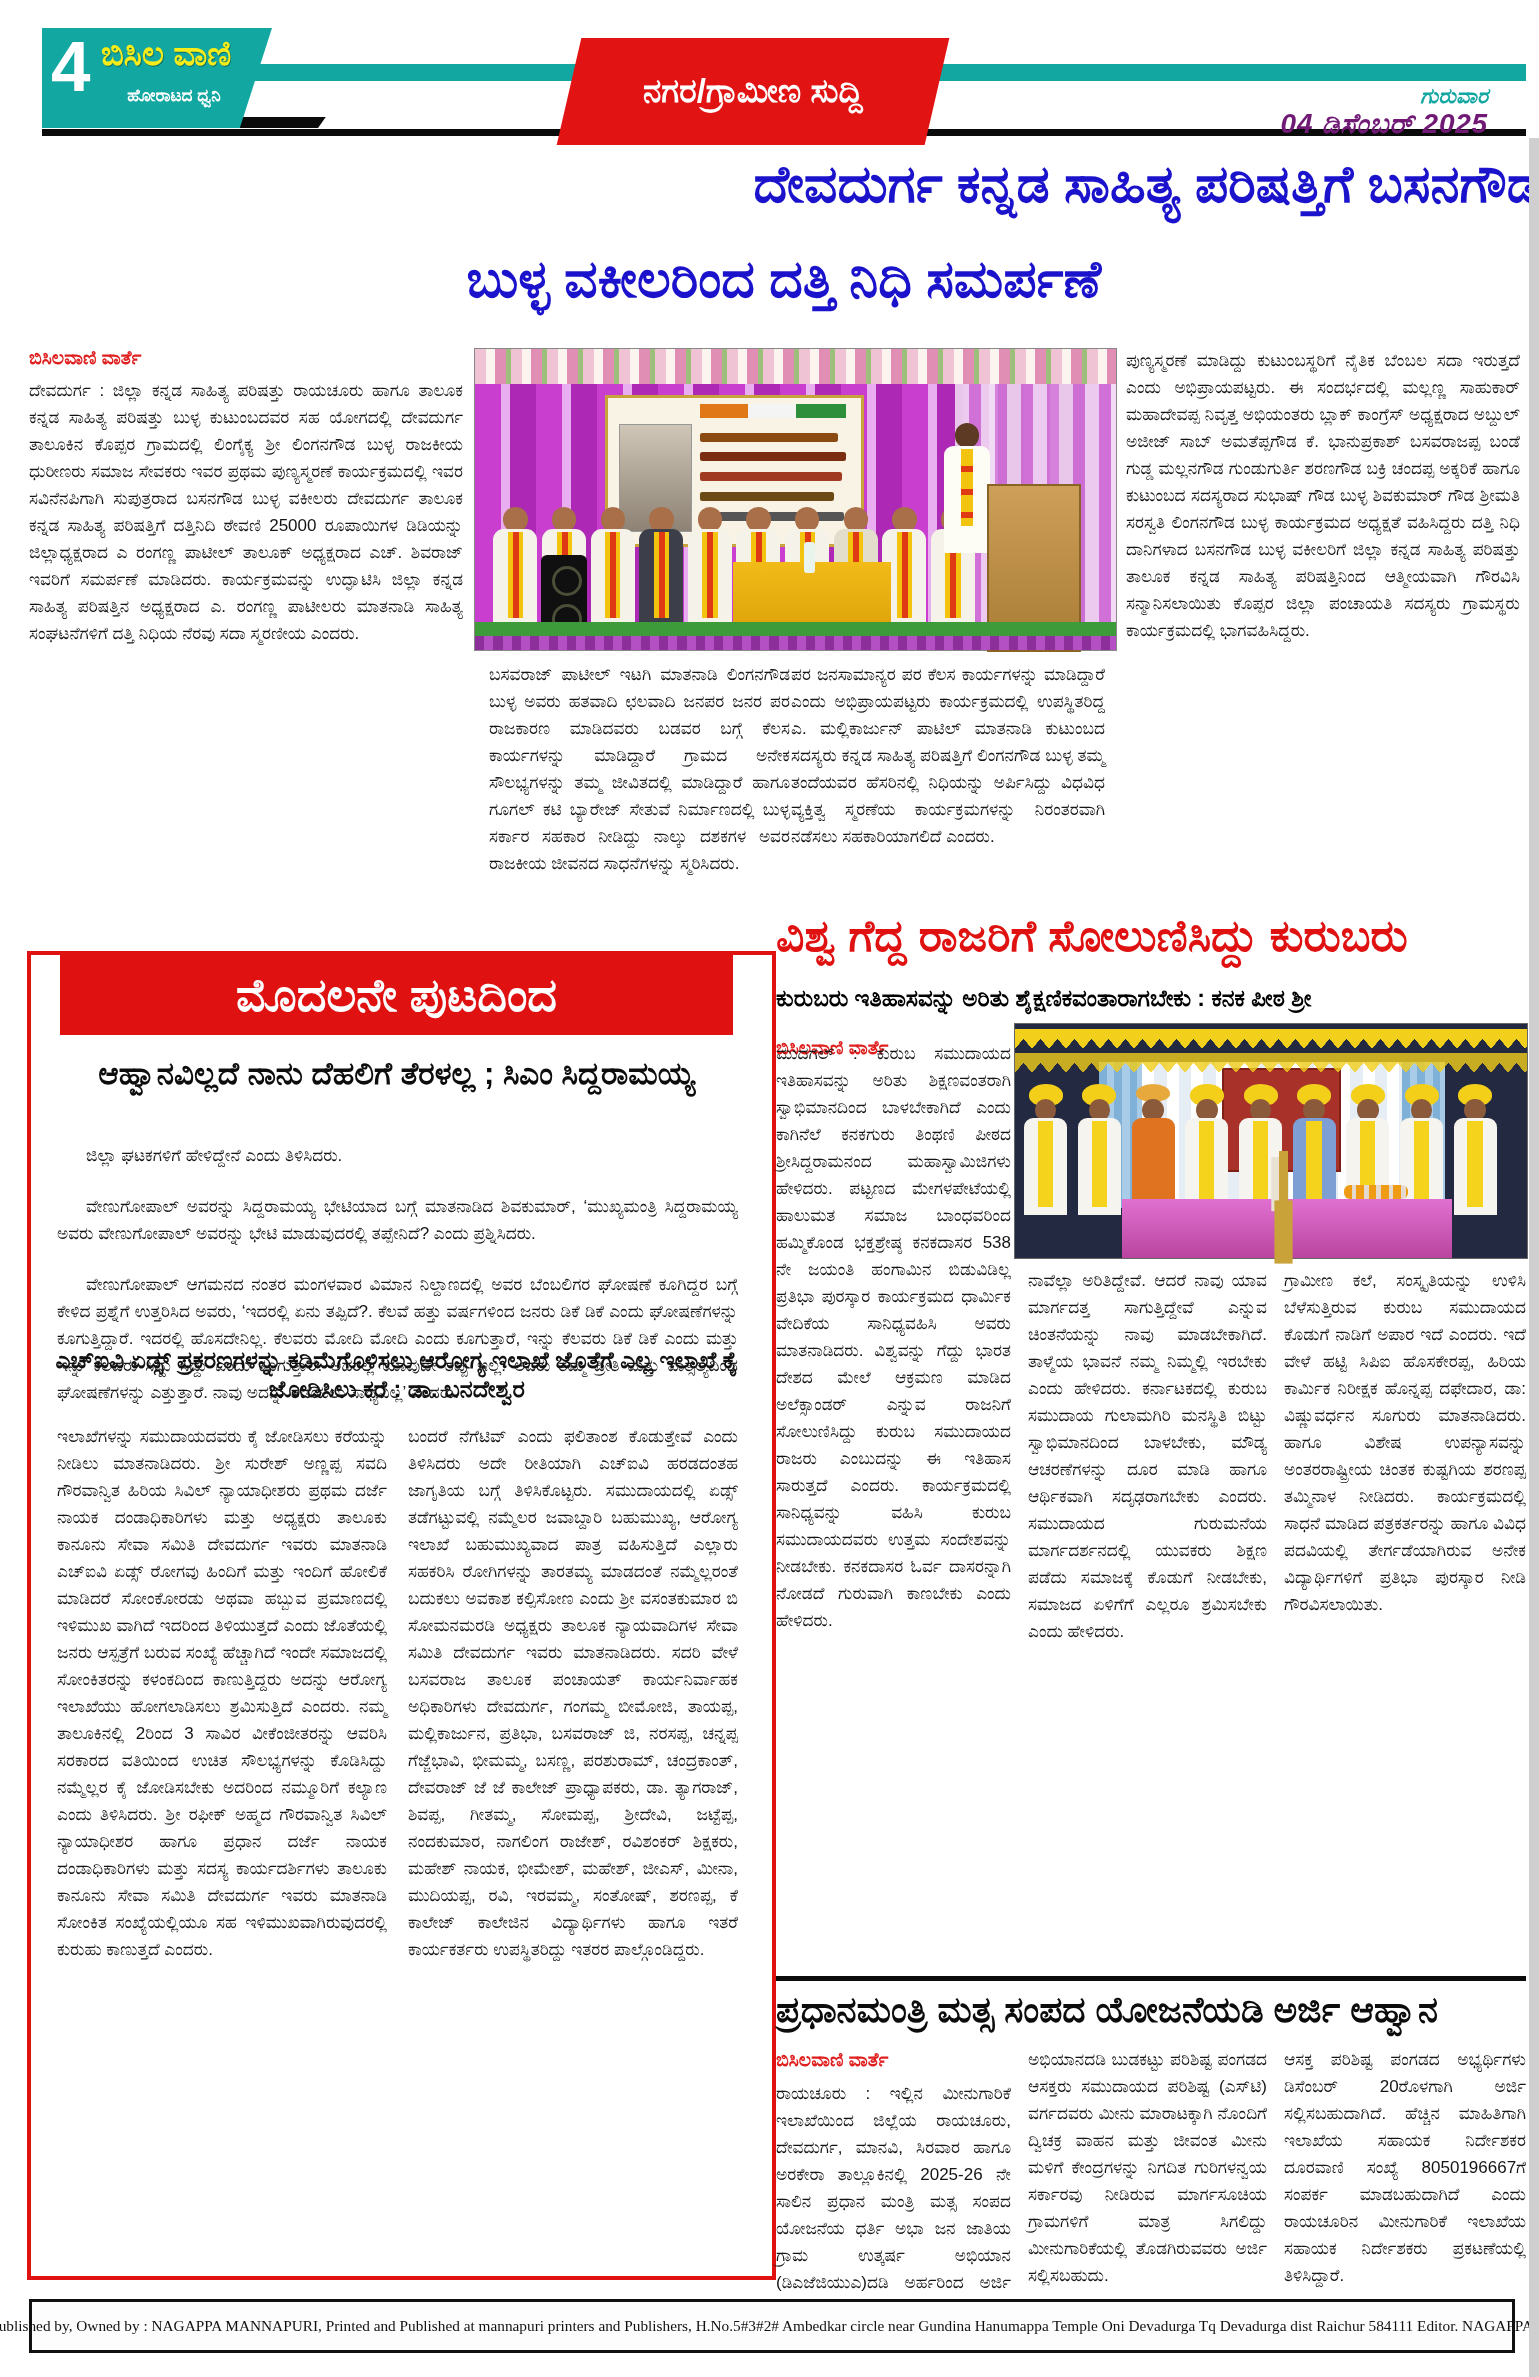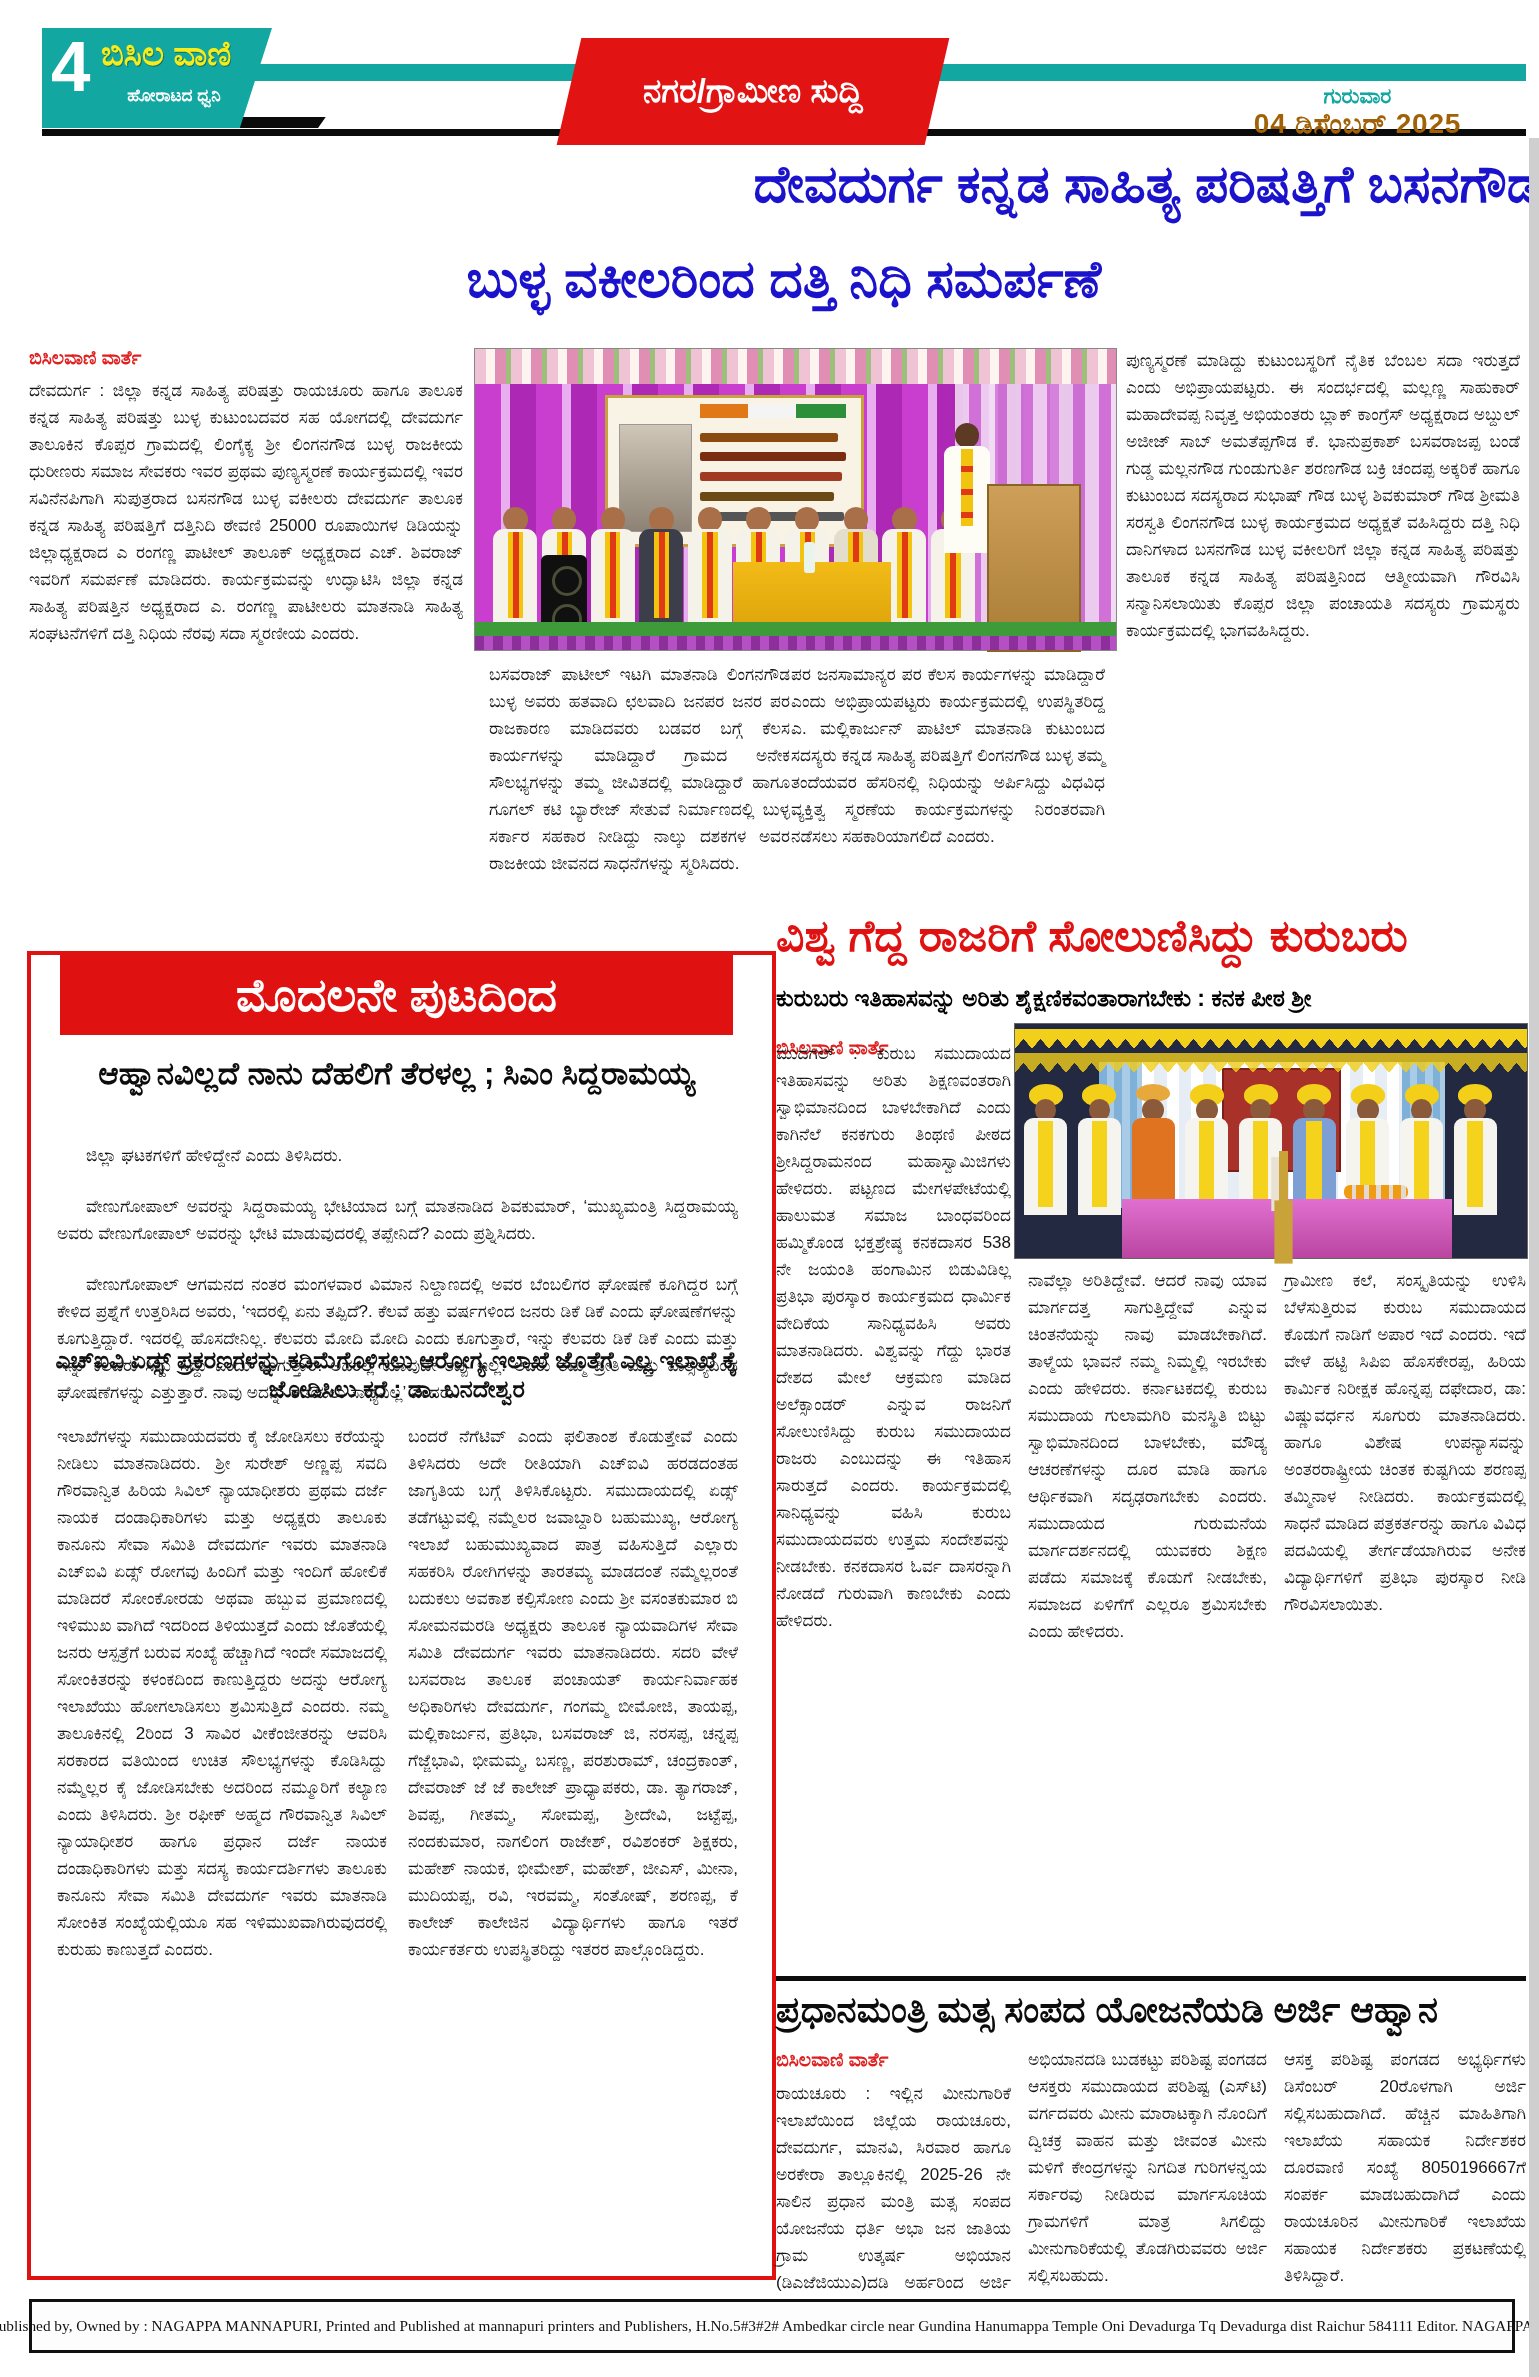--- a/index.html
+++ b/index.html
@@ -9,23 +9,23 @@
   
   .teal-strip{left:42px;top:64px;width:1484px;height:17px;background:#13a7a2;}
   .white-band{left:42px;top:81px;width:1484px;height:48px;background:#fff;border-bottom:7.7px solid #0b0b0b;}
   .logo-block{left:42px;top:28px;width:230px;height:100px;background:#13a7a2;clip-path:polygon(0 0,100% 0,86% 100%,0 100%);}
   .logo-slash{left:230px;top:117px;width:92px;height:10.7px;background:#0b0b0b;transform:skewX(-35deg);}
   .page-number{left:51px;top:31px;font-size:71px;line-height:1;font-weight:bold;color:#ffffff;}
   .brand-title{left:101px;top:35px;width:161px;font-size:34px;line-height:1.1;font-weight:bold;color:#f5ec1a;text-shadow:0.8px 0.8px 0 #0a6d68;}
   .brand-tagline{left:101px;top:86px;width:146px;font-size:17px;font-weight:bold;color:#ffffff;text-align:center;}
   .section-flag{left:569px;top:38px;width:368px;height:107px;background:#e21313;transform:skewX(-13deg);display:flex;align-items:center;justify-content:center;}
   .section-flag .inner{transform:skewX(13deg);color:#ffffff;font-size:33px;font-weight:bold;white-space:nowrap;}
-  .date-block{left:1227px;top:84px;width:261px;text-align:center;}
+  .date-block{left:1227px;top:84px;width:261px;text-align:right;font-style:italic;}
   .weekday{font-size:21px;font-weight:bold;color:#13a7a2;}
-  .date-line{font-size:28px;font-weight:bold;color:#a16207;letter-spacing:0.8px;}
+  .date-line{font-size:28px;font-weight:bold;color:#701a75;letter-spacing:0.8px;}
 
   
   .lead-head{left:0;width:1540px;text-align:center;color:#1b12cc;font-weight:bold;line-height:1;}
   .lead-head.l1{top:158px;font-size:52px;text-align:right;}
   .lead-head.l2{top:253px;font-size:52px;padding-left:14px;}
 
   
   .byline{font-size:19px;font-weight:bold;color:#e01f1f;}
   .btxt{font-size:17px;line-height:27px;text-align:justify;color:#141414;}
   .btxt .ind{text-indent:29px;display:block;margin-top:24px;}

